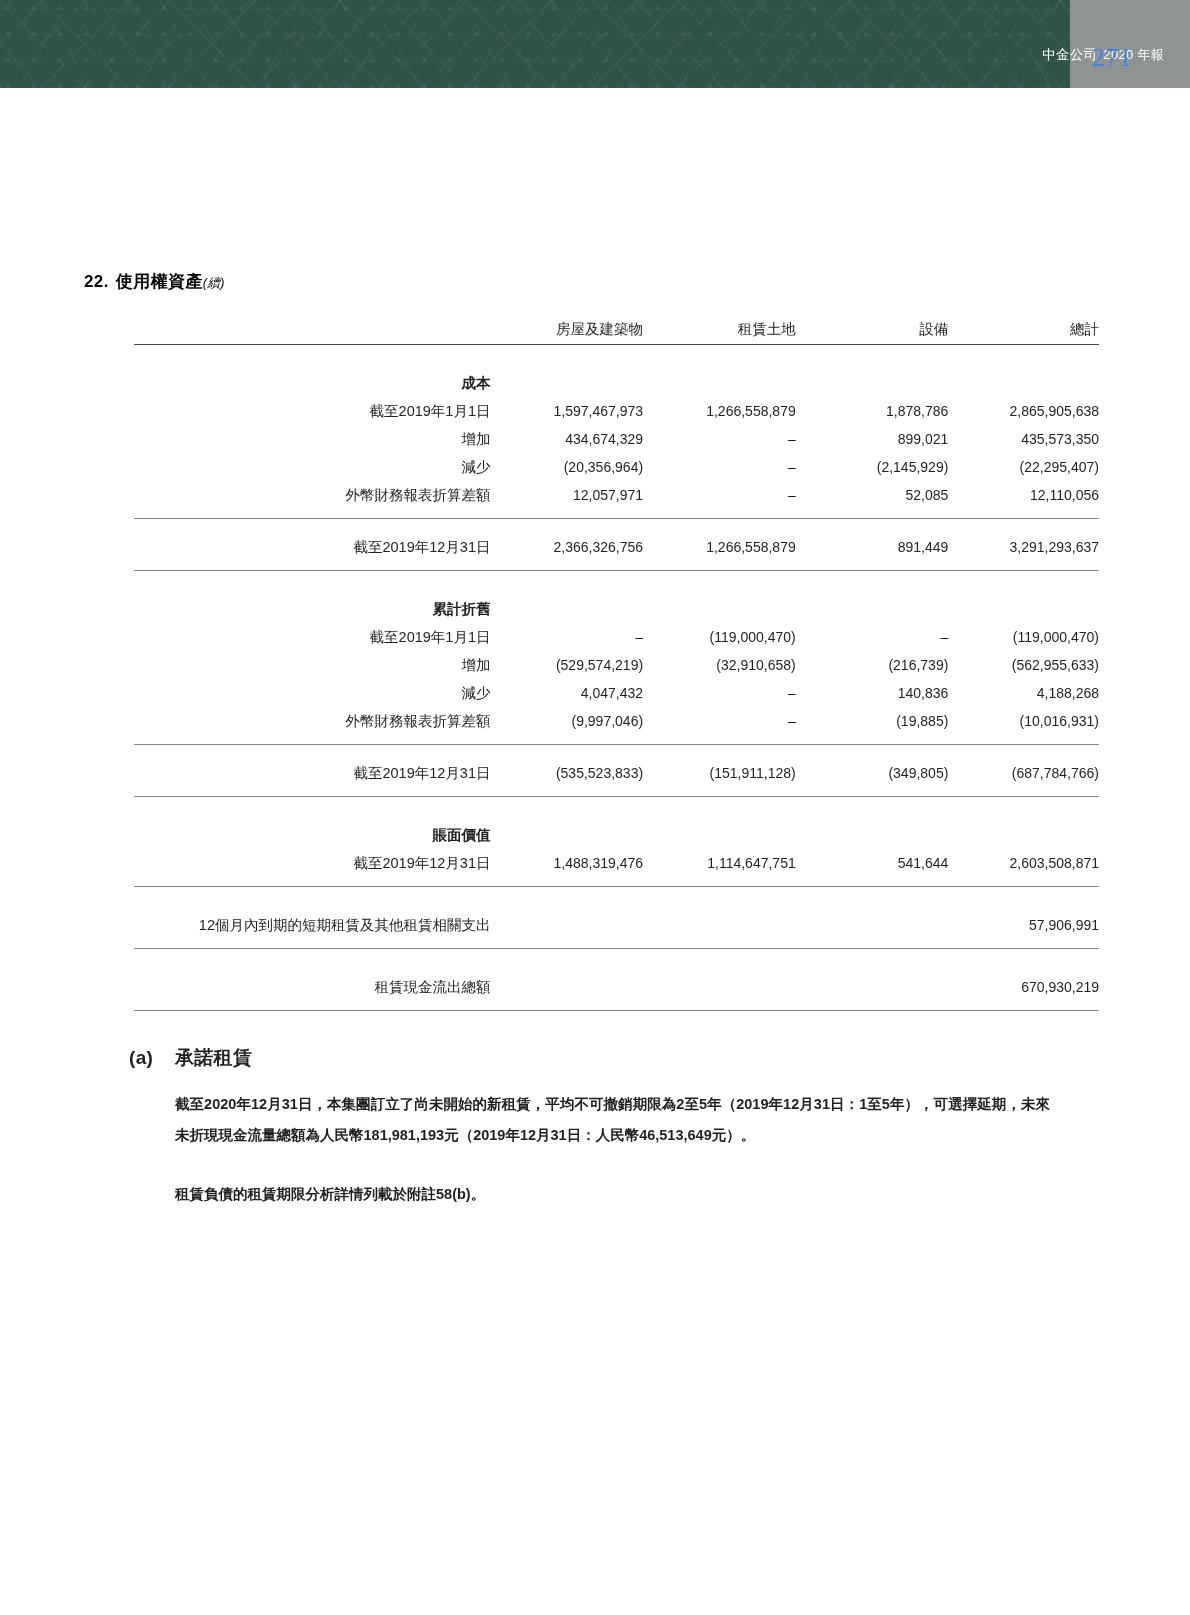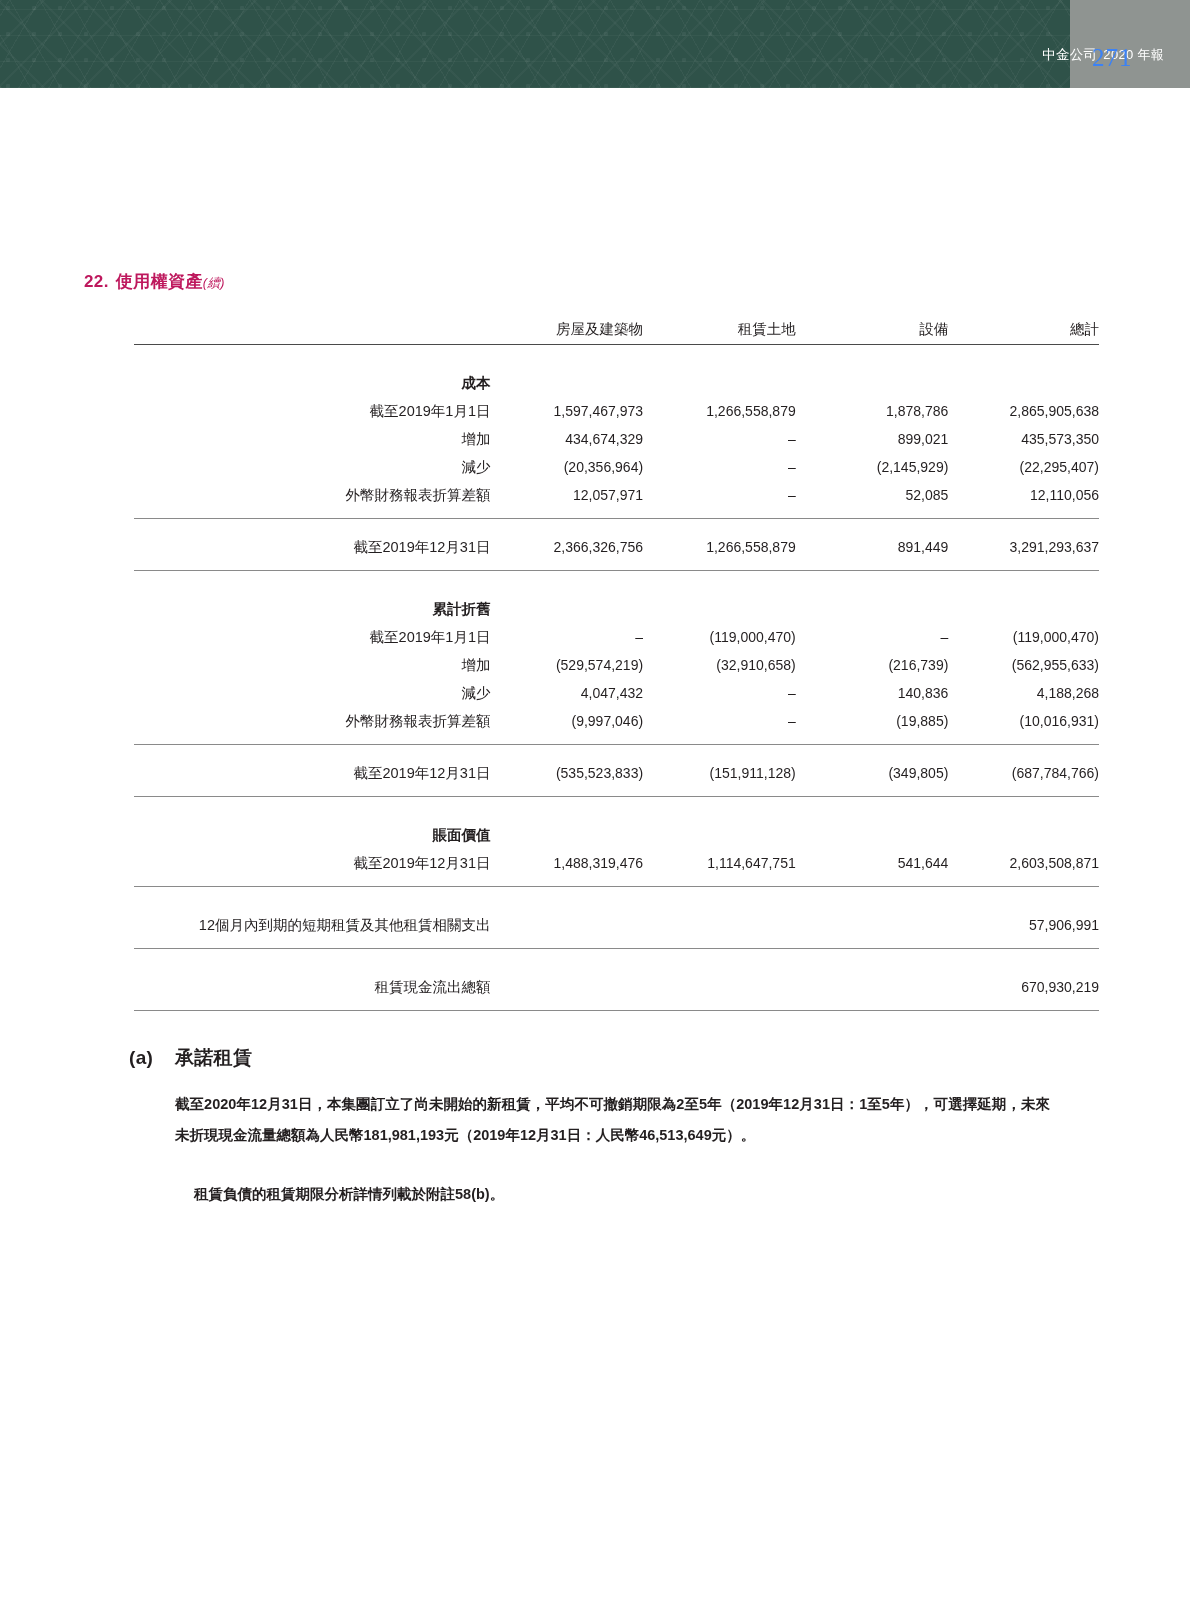--- a/index.html
+++ b/index.html
@@ -77,21 +77,21 @@
   .content {
     position: absolute;
     top: 270px;
     left: 84px;
     width: 965px;
   }
 
   .section-title {
     font-size: 17px;
     font-weight: bold;
-    color: #be185d;
+    color: #000000;
     margin-bottom: 22px;
     letter-spacing: 0.4px;
   }
   .section-title .num {
     margin-right: 7px;
   }
   .section-title .cont {
     font-size: 12.5px;
     font-weight: normal;
     font-style: italic;
@@ -168,21 +168,20 @@
     line-height: 31px;
     text-align: justify;
     width: 875px;
   }
   .sub-body p {
     margin: 0 0 28px 0;
     font-weight: bold;
   }
   .sub-body p:last-child {
     margin-bottom: 0;
-    margin-left: 19px;
   }
 </style>
 </head>
 <body>
 
 <div class="header-band">
   <div class="pattern-overlay"></div>
 </div>
 <div class="page-number-box"></div>
 <div class="header-meta">

